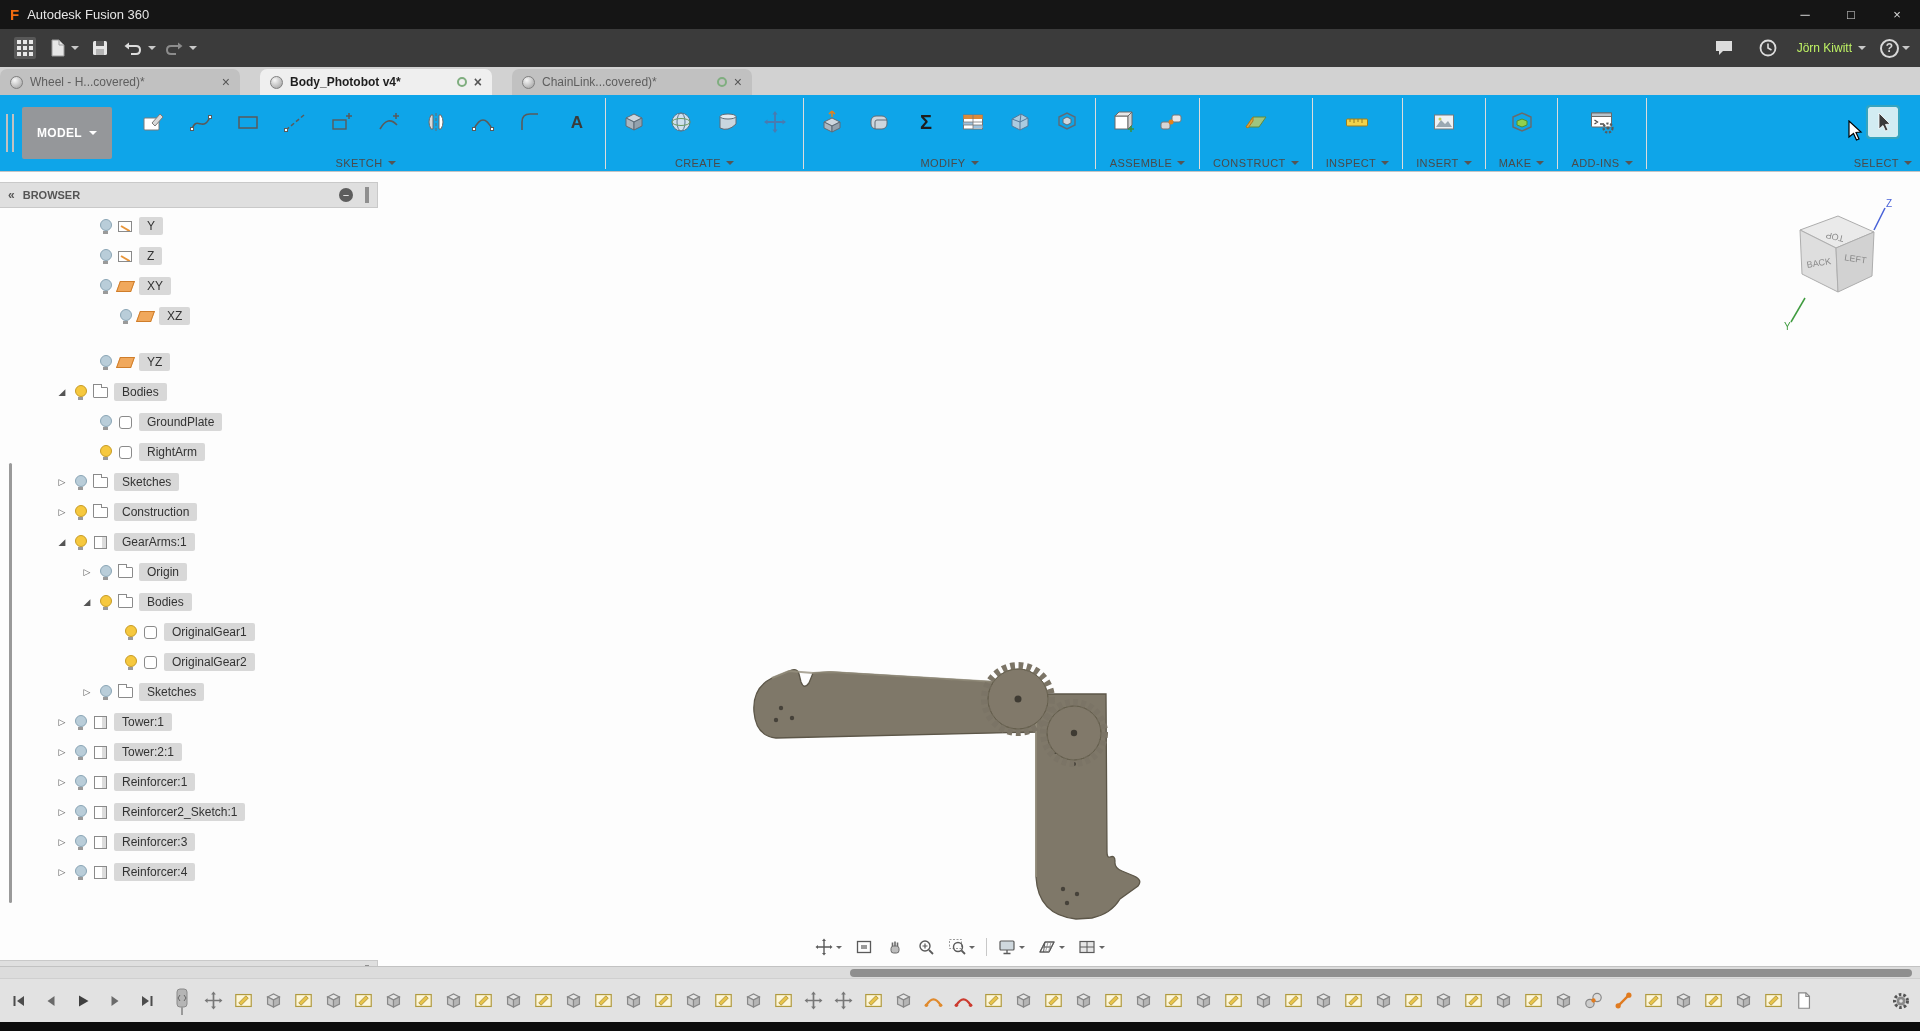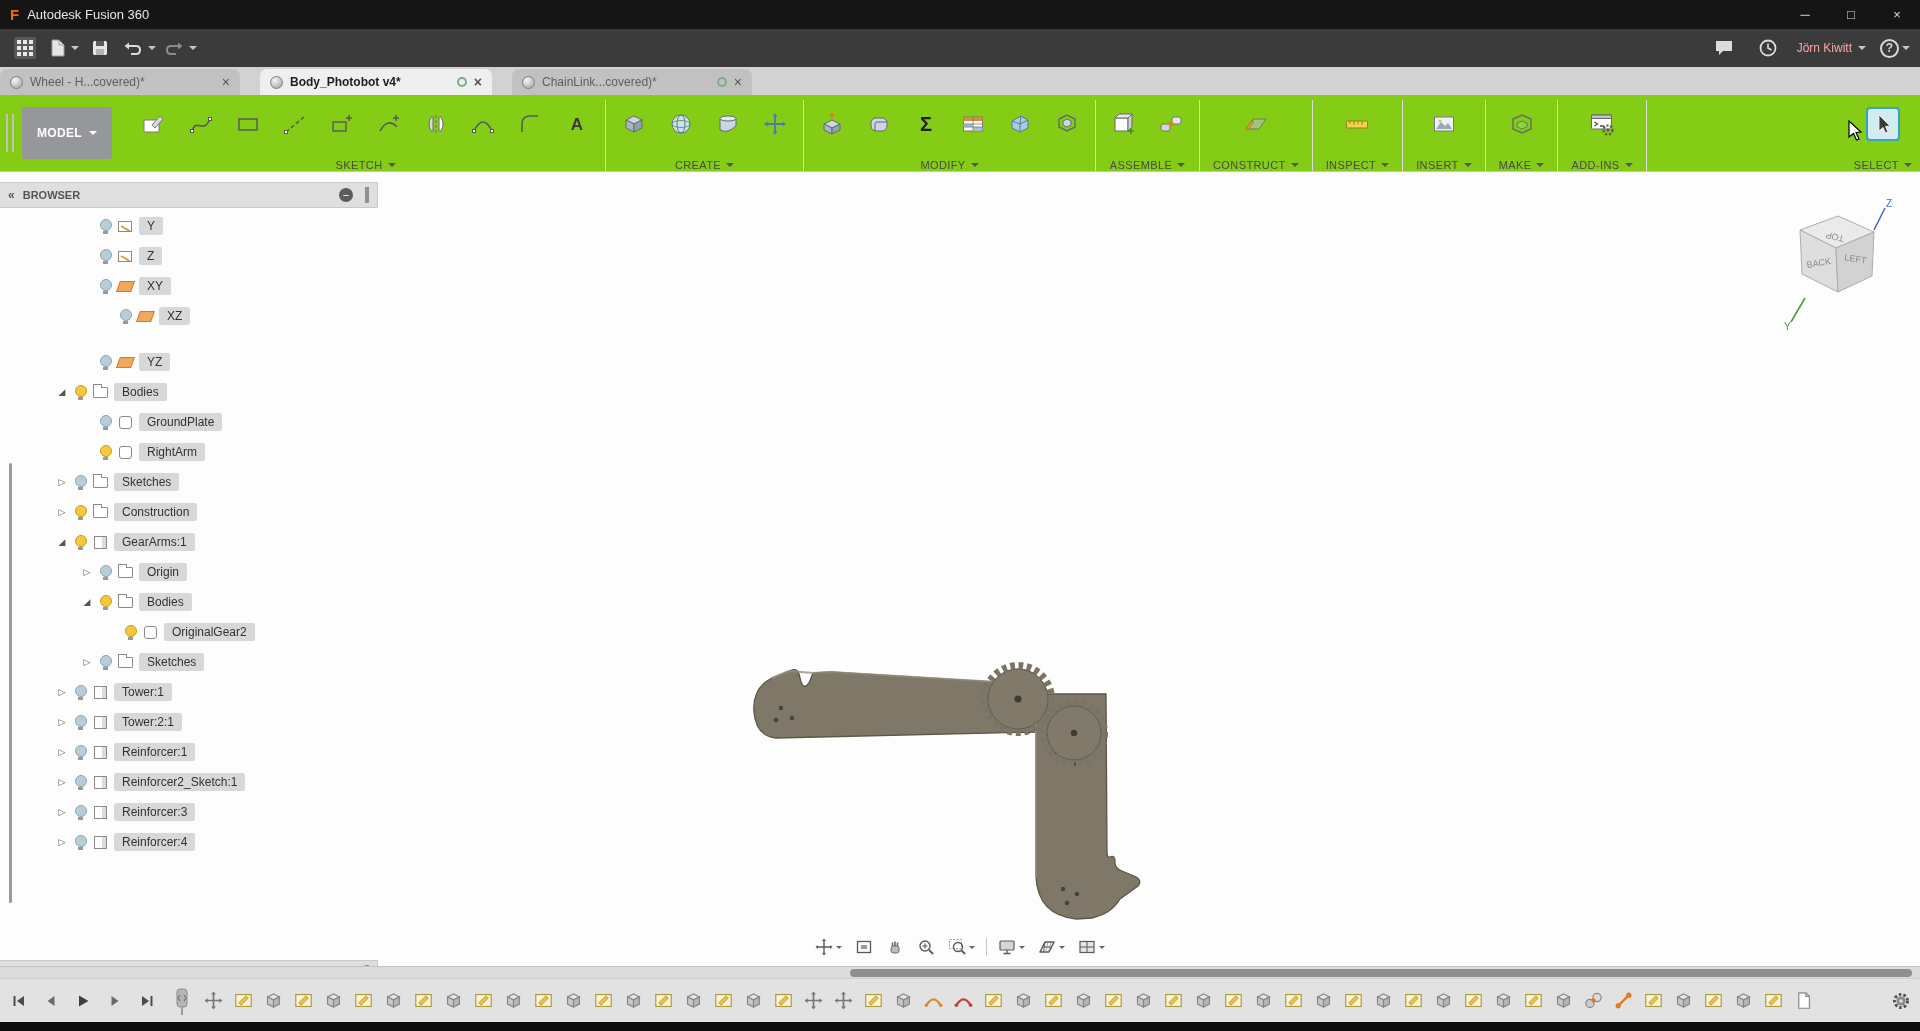--- a/index.html
+++ b/index.html
@@ -7,33 +7,33 @@
 
 .titlebar{position:absolute;left:0;top:0;width:1920px;height:29px;background:#151515;color:#e6e6e6;display:flex;align-items:center;font-size:13px}
 .fusion-logo{color:#f06a0f;font-weight:bold;font-size:15px;margin:0 8px 0 10px}
 .win-controls{margin-left:auto;display:flex;height:100%}
 .win-controls span{width:46px;height:100%;display:flex;align-items:center;justify-content:center;color:#dcdcdc;font-size:13px;cursor:default}
 
 .appbar{position:absolute;left:0;top:29px;width:1920px;height:38px;background:#3b3b3b;display:flex;align-items:center;padding:0 10px;gap:6px}
 .abtn{height:30px;min-width:30px;background:transparent;border:none;display:flex;align-items:center;justify-content:center;gap:3px;color:#ddd}
 .acaret{width:0;height:0;border-left:4px solid transparent;border-right:4px solid transparent;border-top:4px solid #c8c8c8}
 .appbar .right{margin-left:auto;display:flex;align-items:center;gap:14px}
-.user-menu{color:#fca5a5;font-size:12px;display:flex;align-items:center;gap:6px;background:none;border:none}
+.user-menu{color:#bef264;font-size:12px;display:flex;align-items:center;gap:6px;background:none;border:none}
 .help-circle{width:19px;height:19px;border:2px solid #d8d8d8;border-radius:50%;color:#d8d8d8;font-weight:bold;display:flex;align-items:center;justify-content:center;font-size:12px}
 
 .tabbar{position:absolute;left:0;top:67px;width:1920px;height:28px;background:#d2d2d2;display:flex;align-items:flex-end}
 .tab{height:26px;display:flex;align-items:center;gap:7px;padding:0 10px;font-size:12px;border-radius:7px 7px 0 0;margin-right:20px;white-space:nowrap;overflow:hidden}
 .tab.inactive{background:#c1c1c1;color:#5e5e5e;width:240px}
 .tab.active{background:#efefef;color:#1e1e1e;font-weight:bold;width:232px}
 .doc-sphere{width:13px;height:13px;border-radius:50%;background:radial-gradient(circle at 35% 30%,#f7f7f7,#9a9a9a);border:1px solid #7f7f7f;flex:0 0 13px}
 .tab-label{flex:1;overflow:hidden;text-overflow:clip}
 .tab-status{width:10px;height:10px;border:2px solid #7fae7f;border-radius:50%;flex:0 0 10px}
 .tab-close{color:#555;font-size:14px;line-height:1}
 
-.ribbon{position:absolute;left:0;top:95px;width:1920px;height:77px;background:#84cc16;border-bottom:1px solid #c4c4c4;display:flex;align-items:flex-end;padding-left:6px}
+.ribbon{position:absolute;left:0;top:95px;width:1920px;height:77px;background:#0ea5e9;border-bottom:1px solid #c4c4c4;display:flex;align-items:center;padding-left:6px}
 .grip{width:8px;height:38px;align-self:center;border-left:2px solid #c2c2c2;border-right:2px solid #c2c2c2;margin-right:8px}
 .model-btn{width:90px;height:52px;align-self:center;background:#95979a;color:#fff;font-weight:bold;font-size:12px;border:none;border-radius:2px;display:flex;align-items:center;justify-content:center;gap:7px;margin-right:14px;letter-spacing:.3px}
 .model-btn .caret{border-top-color:#fff}
 .rgroup{display:flex;flex-direction:column;justify-content:center;align-items:center;padding:0 13px;border-right:1px solid #dcdcdc}
 .ricons{display:flex;align-items:center;gap:17px;height:48px}
 .ribtn{background:none;border:none;padding:2px;display:flex;border-radius:2px}
 .ribtn.selected{background:#d2ecf2;outline:2px solid #35a4bf}
 .rlabel{font-size:11px;color:#4a4a4a;display:flex;align-items:center;gap:5px;margin-top:11px;letter-spacing:.4px}
 .caret{width:0;height:0;border-left:4px solid transparent;border-right:4px solid transparent;border-top:4px solid #555}
 .rgroup.last{margin-left:auto;border-right:none;padding-right:8px}
@@ -621,20 +621,28 @@
             <span class="icon-folder"></span>
           </span>
           <span class="chip">Bodies</span>
         </div>
         <div class="tree-row" style="padding-left: 105px;">
           <span class="expander"></span>
           <span class="bulb bulb-on"></span>
           <span class="titem-icon">
             <span class="icon-body"></span>
           </span>
+          <span class="chip">OriginalGear1</span>
+        </div>
+        <div class="tree-row" style="padding-left: 105px;">
+          <span class="expander"></span>
+          <span class="bulb bulb-on"></span>
+          <span class="titem-icon">
+            <span class="icon-body"></span>
+          </span>
           <span class="chip">OriginalGear2</span>
         </div>
         <div class="tree-row" style="padding-left: 80px;">
           <span class="expander">▷</span>
           <span class="bulb bulb-off"></span>
           <span class="titem-icon">
             <span class="icon-folder"></span>
           </span>
           <span class="chip">Sketches</span>
         </div>

